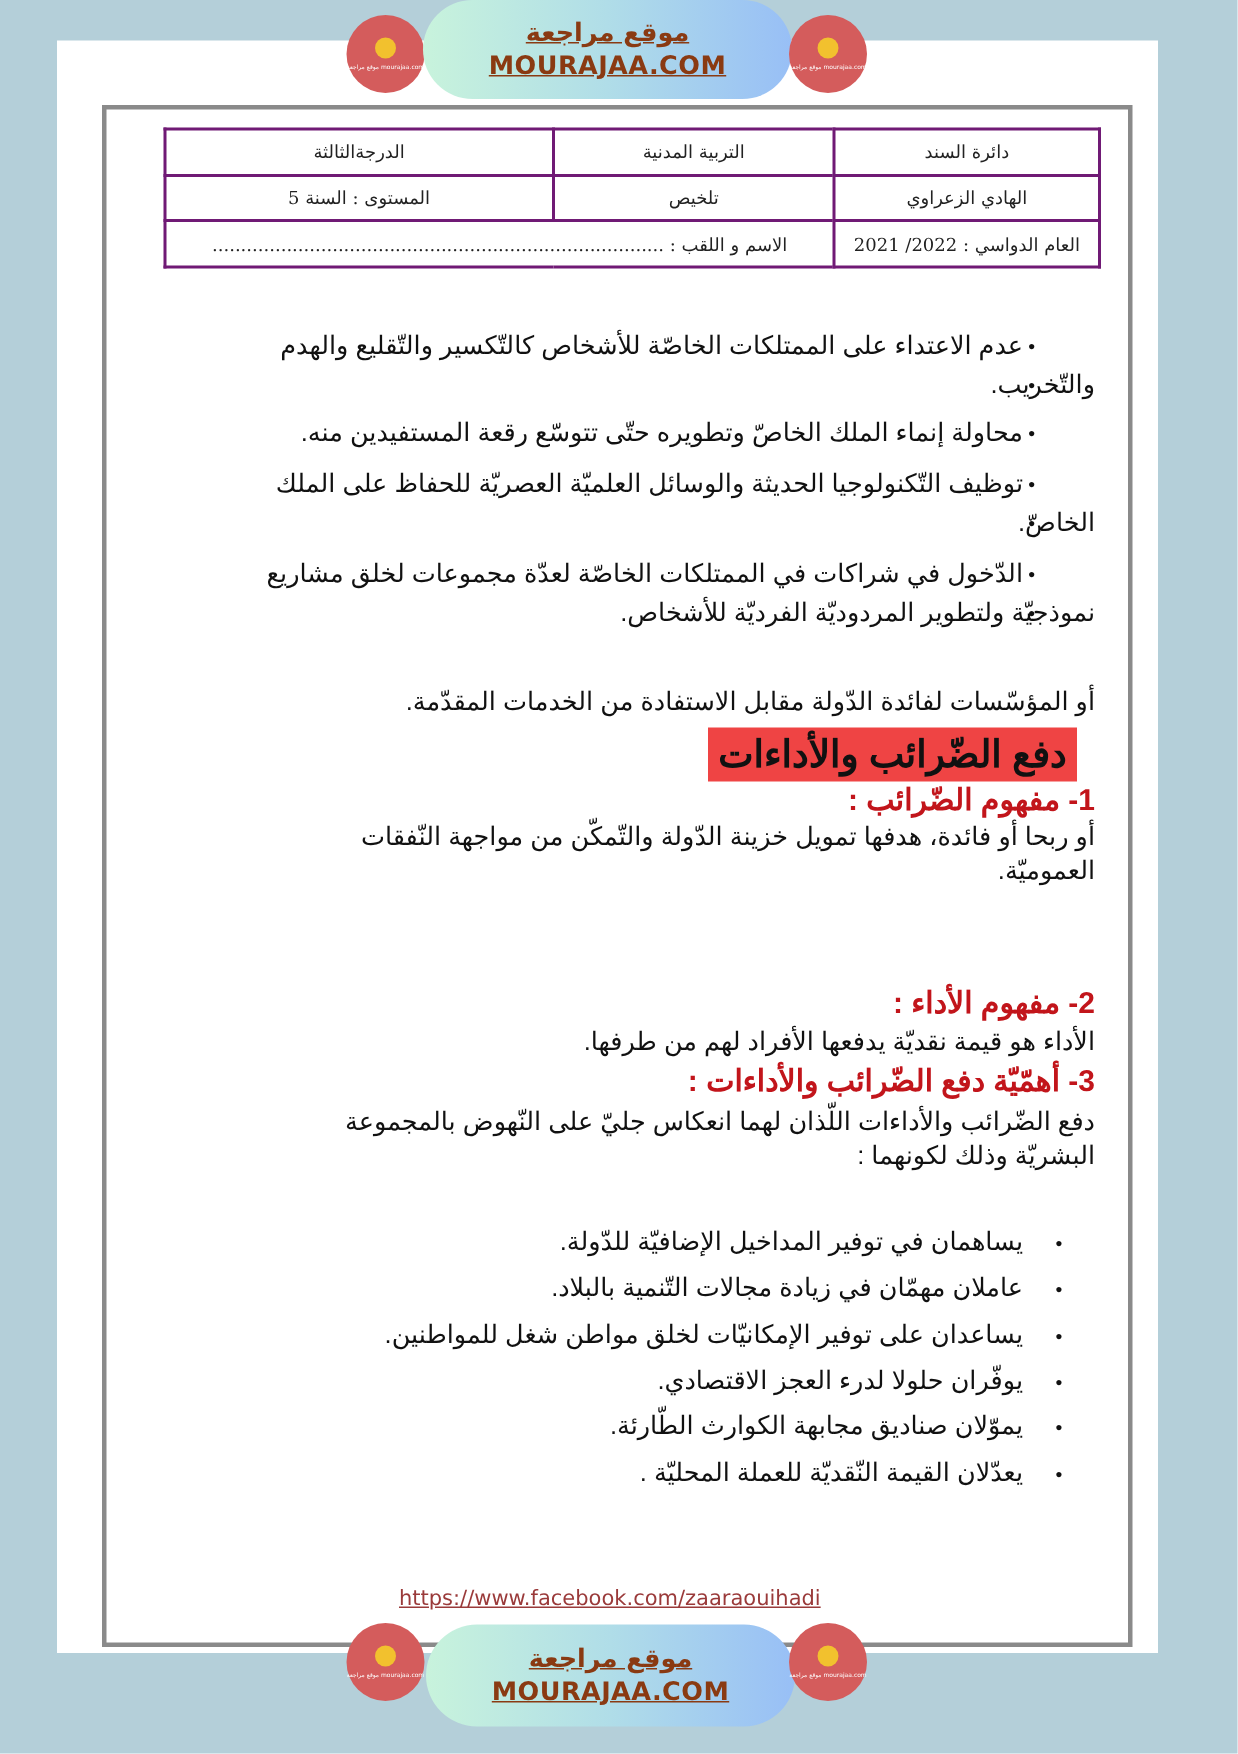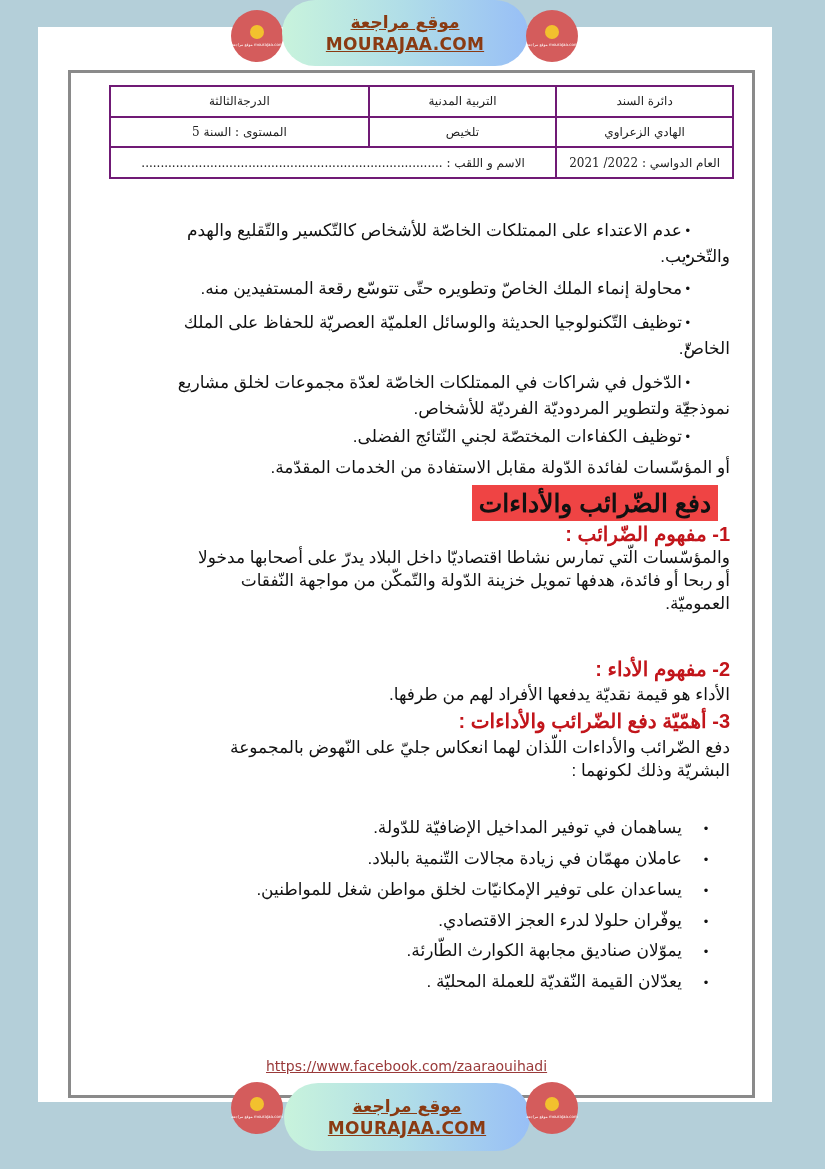--- a/index.html
+++ b/index.html
@@ -109,30 +109,28 @@
   </table>
 
 <div class="body-text" style="top:218px;">
   <div class="bullet">عدم الاعتداء على الممتلكات الخاصّة للأشخاص كالتّكسير والتّقليع والهدم</div>
   <div class="bullet cont">والتّخريب.</div>
   <div class="bullet" style="margin-top:6px;">محاولة إنماء الملك الخاصّ وتطويره حتّى تتوسّع رقعة المستفيدين منه.</div>
   <div class="bullet" style="margin-top:8px;">توظيف التّكنولوجيا الحديثة والوسائل العلميّة العصريّة للحفاظ على الملك</div>
   <div class="bullet cont">الخاصّ.</div>
   <div class="bullet" style="margin-top:8px;">الدّخول في شراكات في الممتلكات الخاصّة لعدّة مجموعات لخلق مشاريع</div>
   <div class="bullet cont">نموذجيّة ولتطوير المردوديّة الفرديّة للأشخاص.</div>
-  <div class="bullet" style="margin-top:2px;">توظيف الكفاءات المختصّة لجني النّتائج الفضلى.</div>
 </div>
 
 <div class="para" style="top:456px;">أو المؤسّسات لفائدة الدّولة مقابل الاستفادة من الخدمات المقدّمة.</div>
 
 <div class="title-hl">دفع الضّرائب والأداءات</div>
 
 <div class="h-red" style="top:522px;">1- مفهوم الضّرائب :</div>
 <div class="para" style="top:546px;">
-  <div>والمؤسّسات الّتي تمارس نشاطا اقتصاديّا داخل البلاد يدرّ على أصحابها مدخولا</div>
   <div>أو ربحا أو فائدة، هدفها تمويل خزينة الدّولة والتّمكّن من مواجهة النّفقات</div>
   <div>العموميّة.</div>
 </div>
 
 <div class="h-red" style="top:657px;">2- مفهوم الأداء :</div>
 <div class="para" style="top:683px;">
   <div>الأداء هو قيمة نقديّة يدفعها الأفراد لهم من طرفها.</div>
 </div>
 
 <div class="h-red" style="top:709px;">3- أهمّيّة دفع الضّرائب والأداءات :</div>

